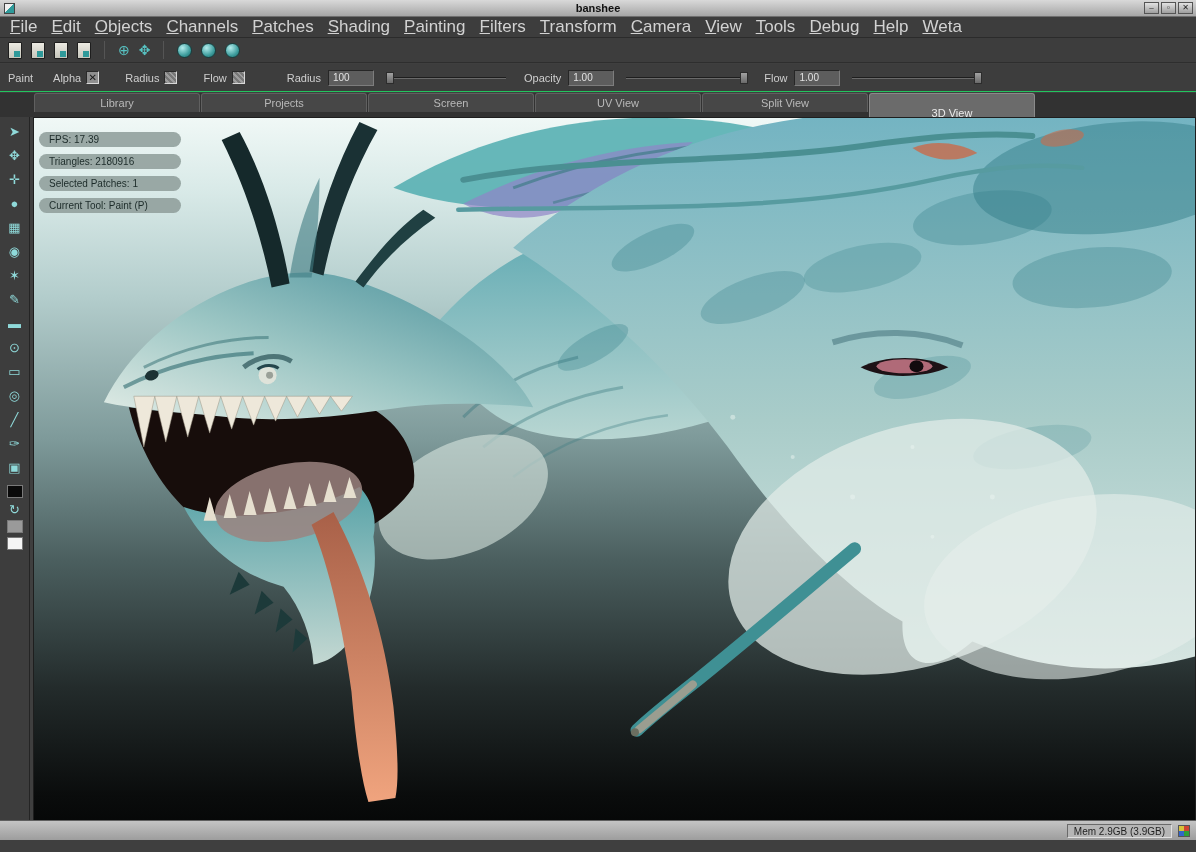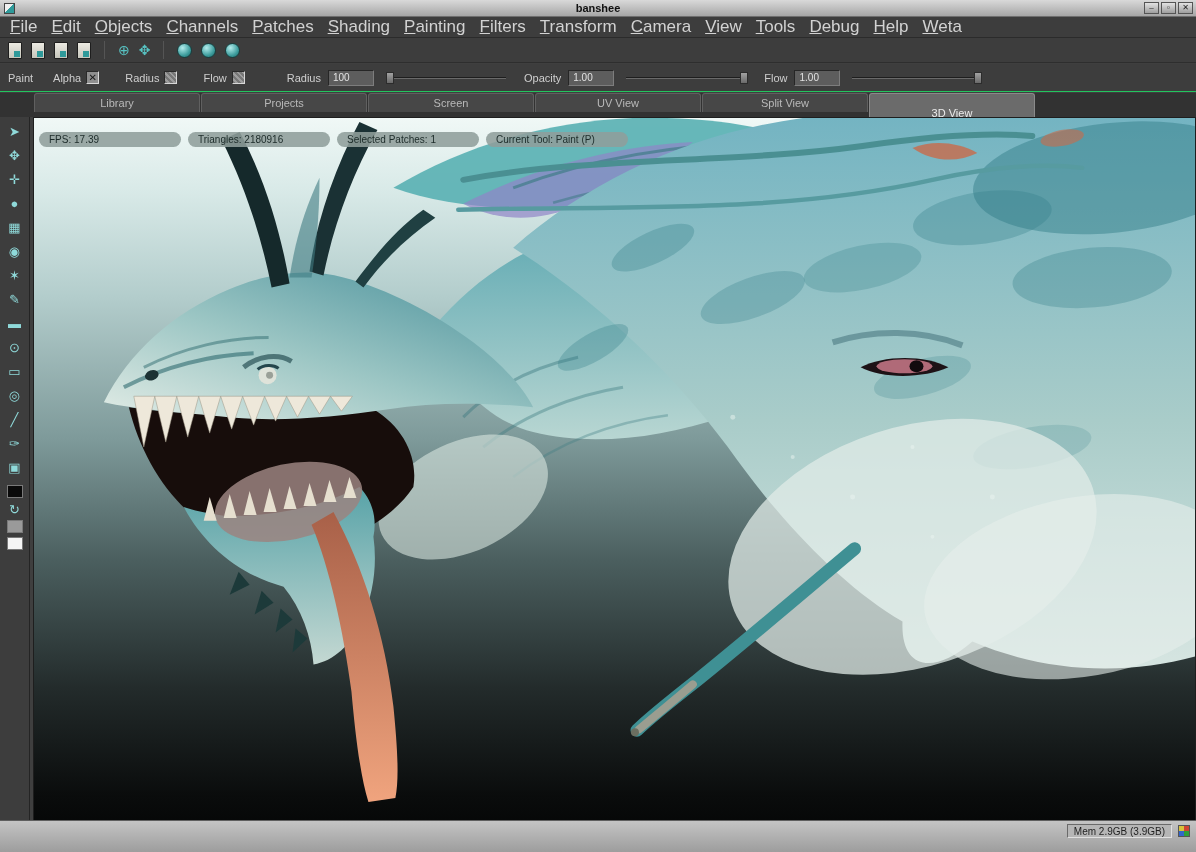--- a/index.html
+++ b/index.html
@@ -63,27 +63,27 @@
     border-right:1px solid #242424; display:flex; flex-direction:column; align-items:center; padding-top:2px; }
   .tool-btn { width:28px; height:24px; display:flex; align-items:center; justify-content:center;
     color:#8fd9d9; font-size:13px; line-height:13px; }
   .swatch { width:16px; height:13px; border:1px solid #7a7a7a; margin:2px 0; }
 
   
   .viewport { position:absolute; top:117px; left:33px; width:1163px; height:715px;
     border:1px solid #1e1e1e;
     background:linear-gradient(180deg,#f0f8f6 0%,#d9eae8 10%,#b3cdcc 25%,#7e9a9a 45%,#4b5f5f 62%,#232b2b 80%,#0a0c0c 95%,#050606 100%); }
   .viewport svg { position:absolute; inset:0; width:100%; height:100%; }
-  .hud { position:absolute; left:5px; top:14px; display:flex; flex-direction:row; gap:7px; }
+  .hud { position:absolute; left:5px; top:14px; display:flex; flex-direction:column; gap:7px; }
   .hud-badge { background:rgba(143,158,155,0.88); border-radius:9px; height:15px; line-height:15px;
     font-size:10px; color:#1c2b29; padding:0 10px; width:max-content; min-width:142px; }
   .hud-badge.wide { min-width:250px; }
 
   
-  .statusbar { position:absolute; bottom:0; left:0; right:0; height:32px;
+  .statusbar { position:absolute; bottom:12px; left:0; right:0; height:20px;
     background:linear-gradient(#c4c4c4,#9d9d9d); border-top:1px solid #5e5e5e;text-align:center; }
   .mem-box { position:absolute; right:24px; top:3px; height:14px; line-height:13px;
     background:#b6b6b6; border:1px solid #6a6a6a; border-bottom-color:#e0e0e0; border-right-color:#e0e0e0;
     font-size:10px; color:#1f1f1f; padding:0 6px; }
   .led { position:absolute; right:6px; top:4px; width:12px; height:12px; border:1px solid #555;
     background:conic-gradient(#cf4433 0 90deg,#2fa03a 90deg 180deg,#3465c9 180deg 270deg,#d8c23a 270deg); }
 </style>
 </head>
 <body>
 

